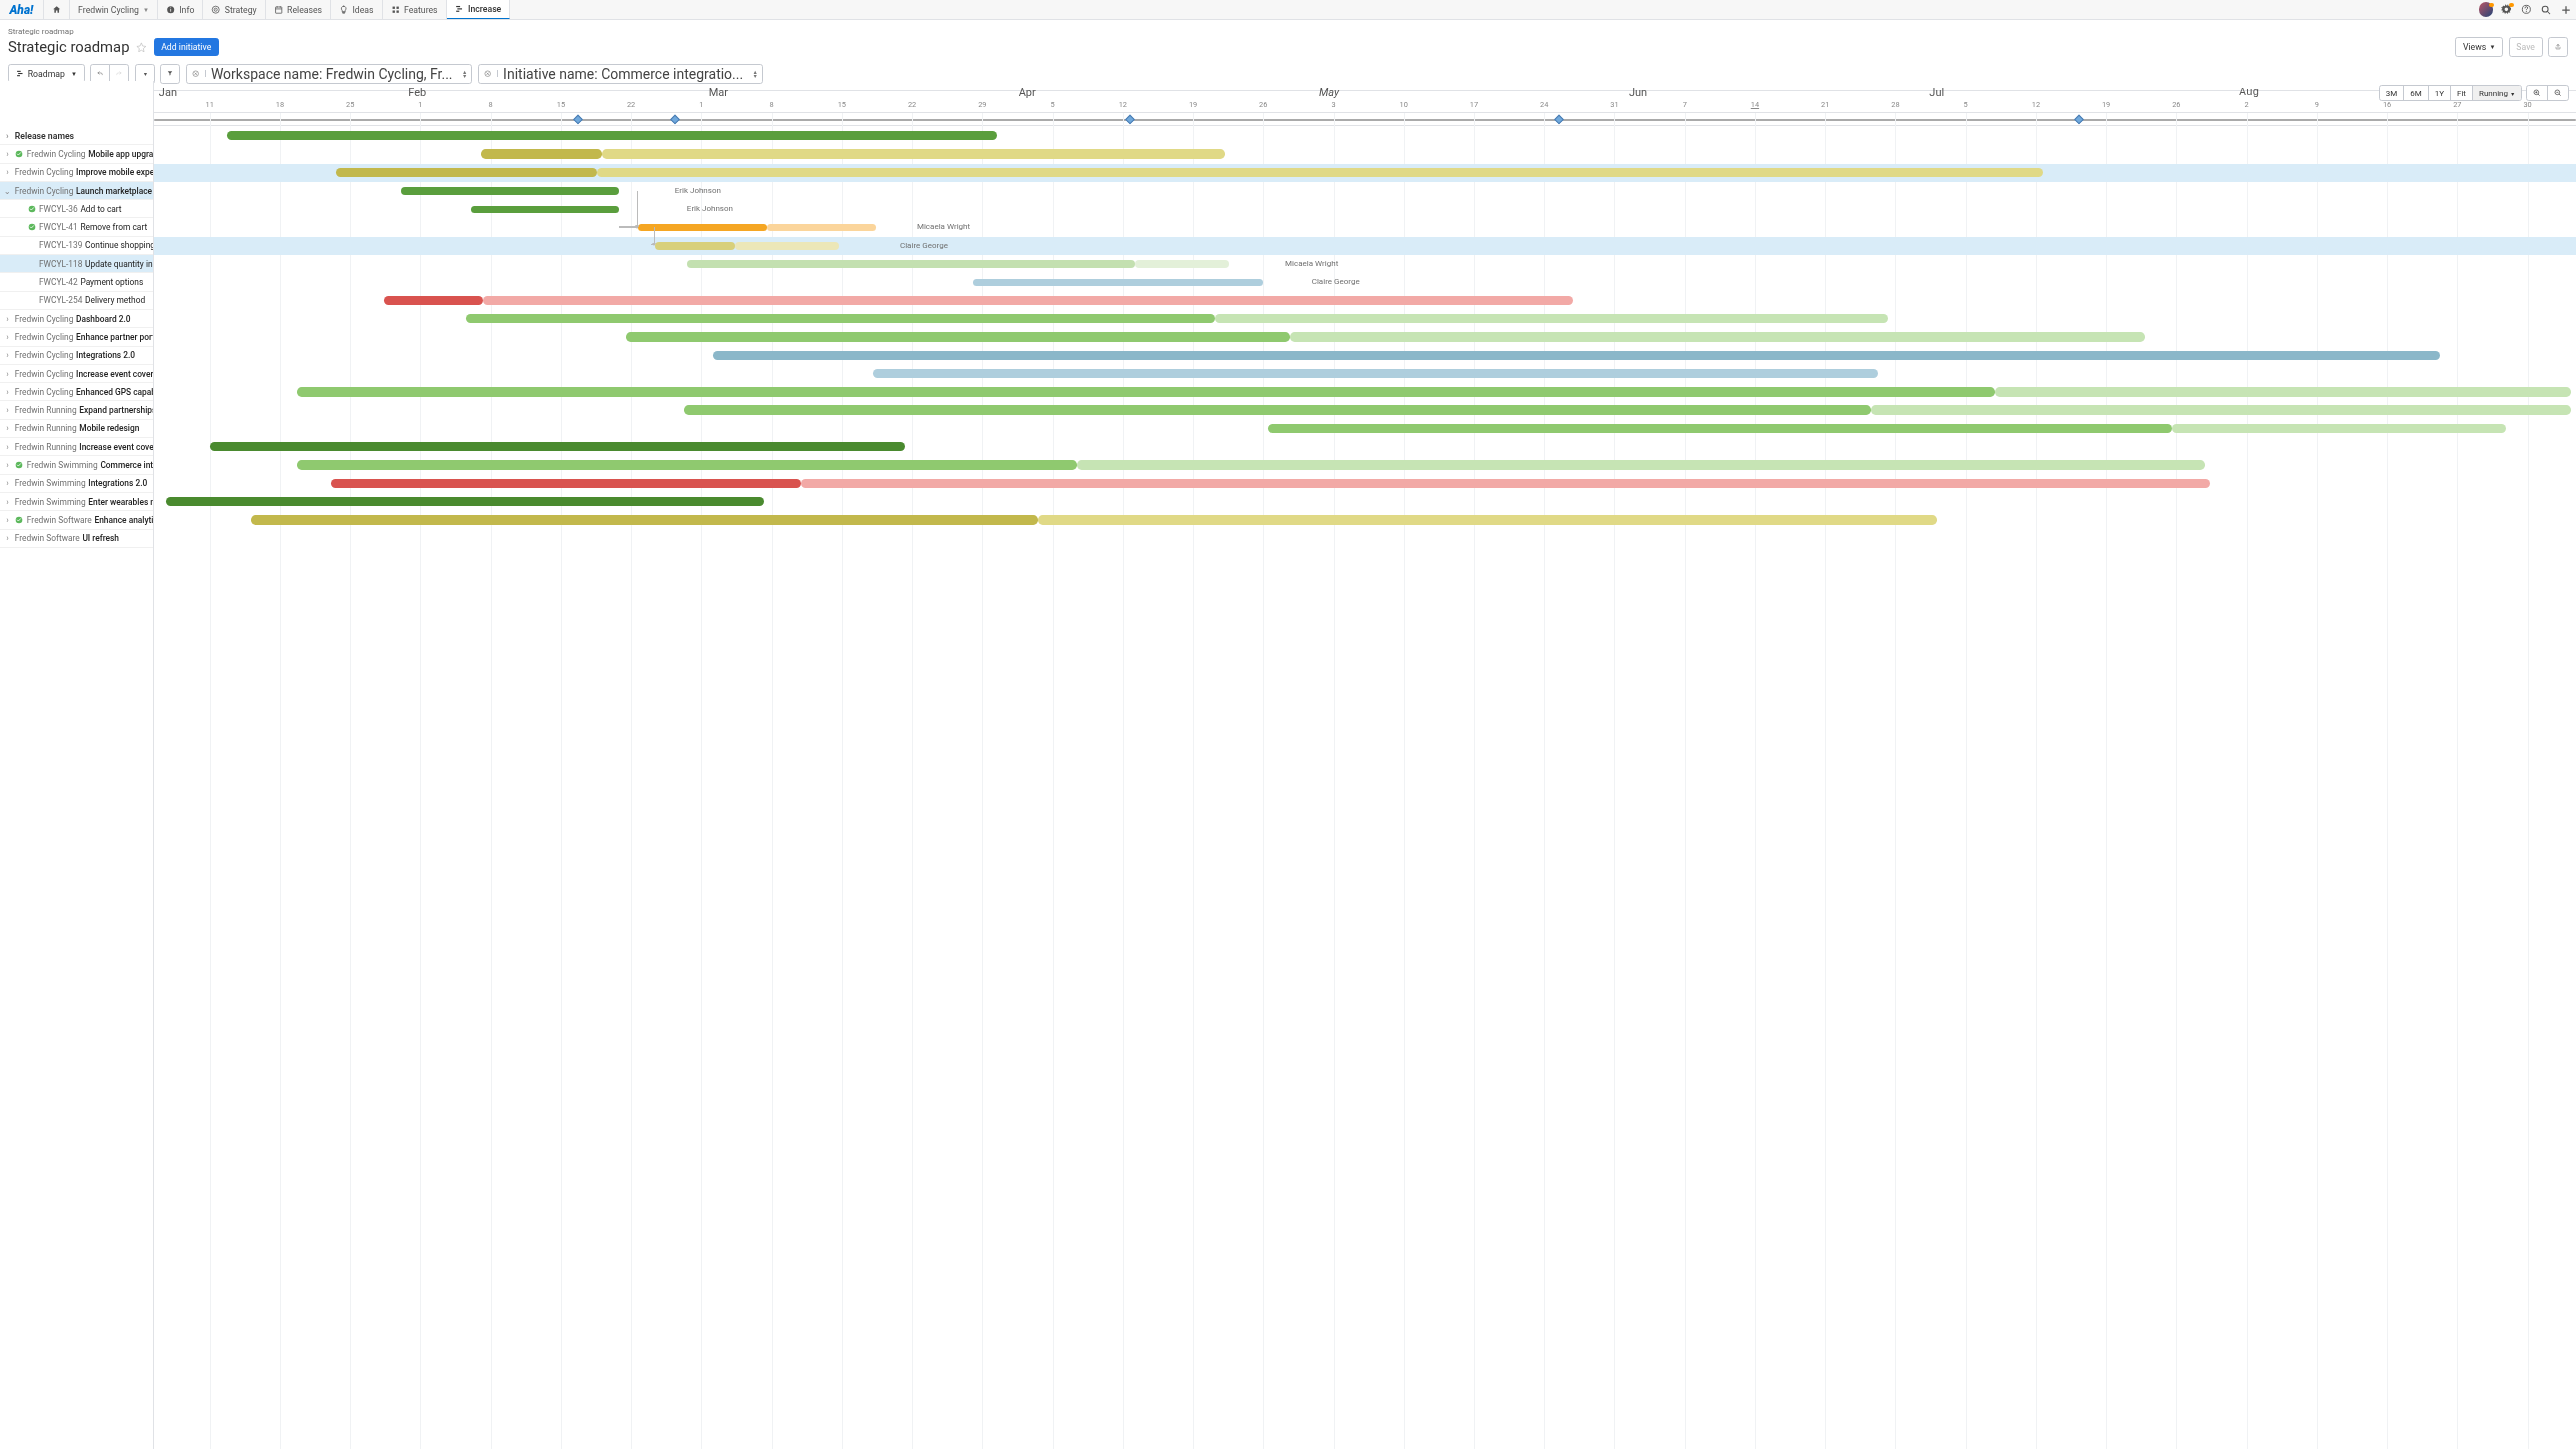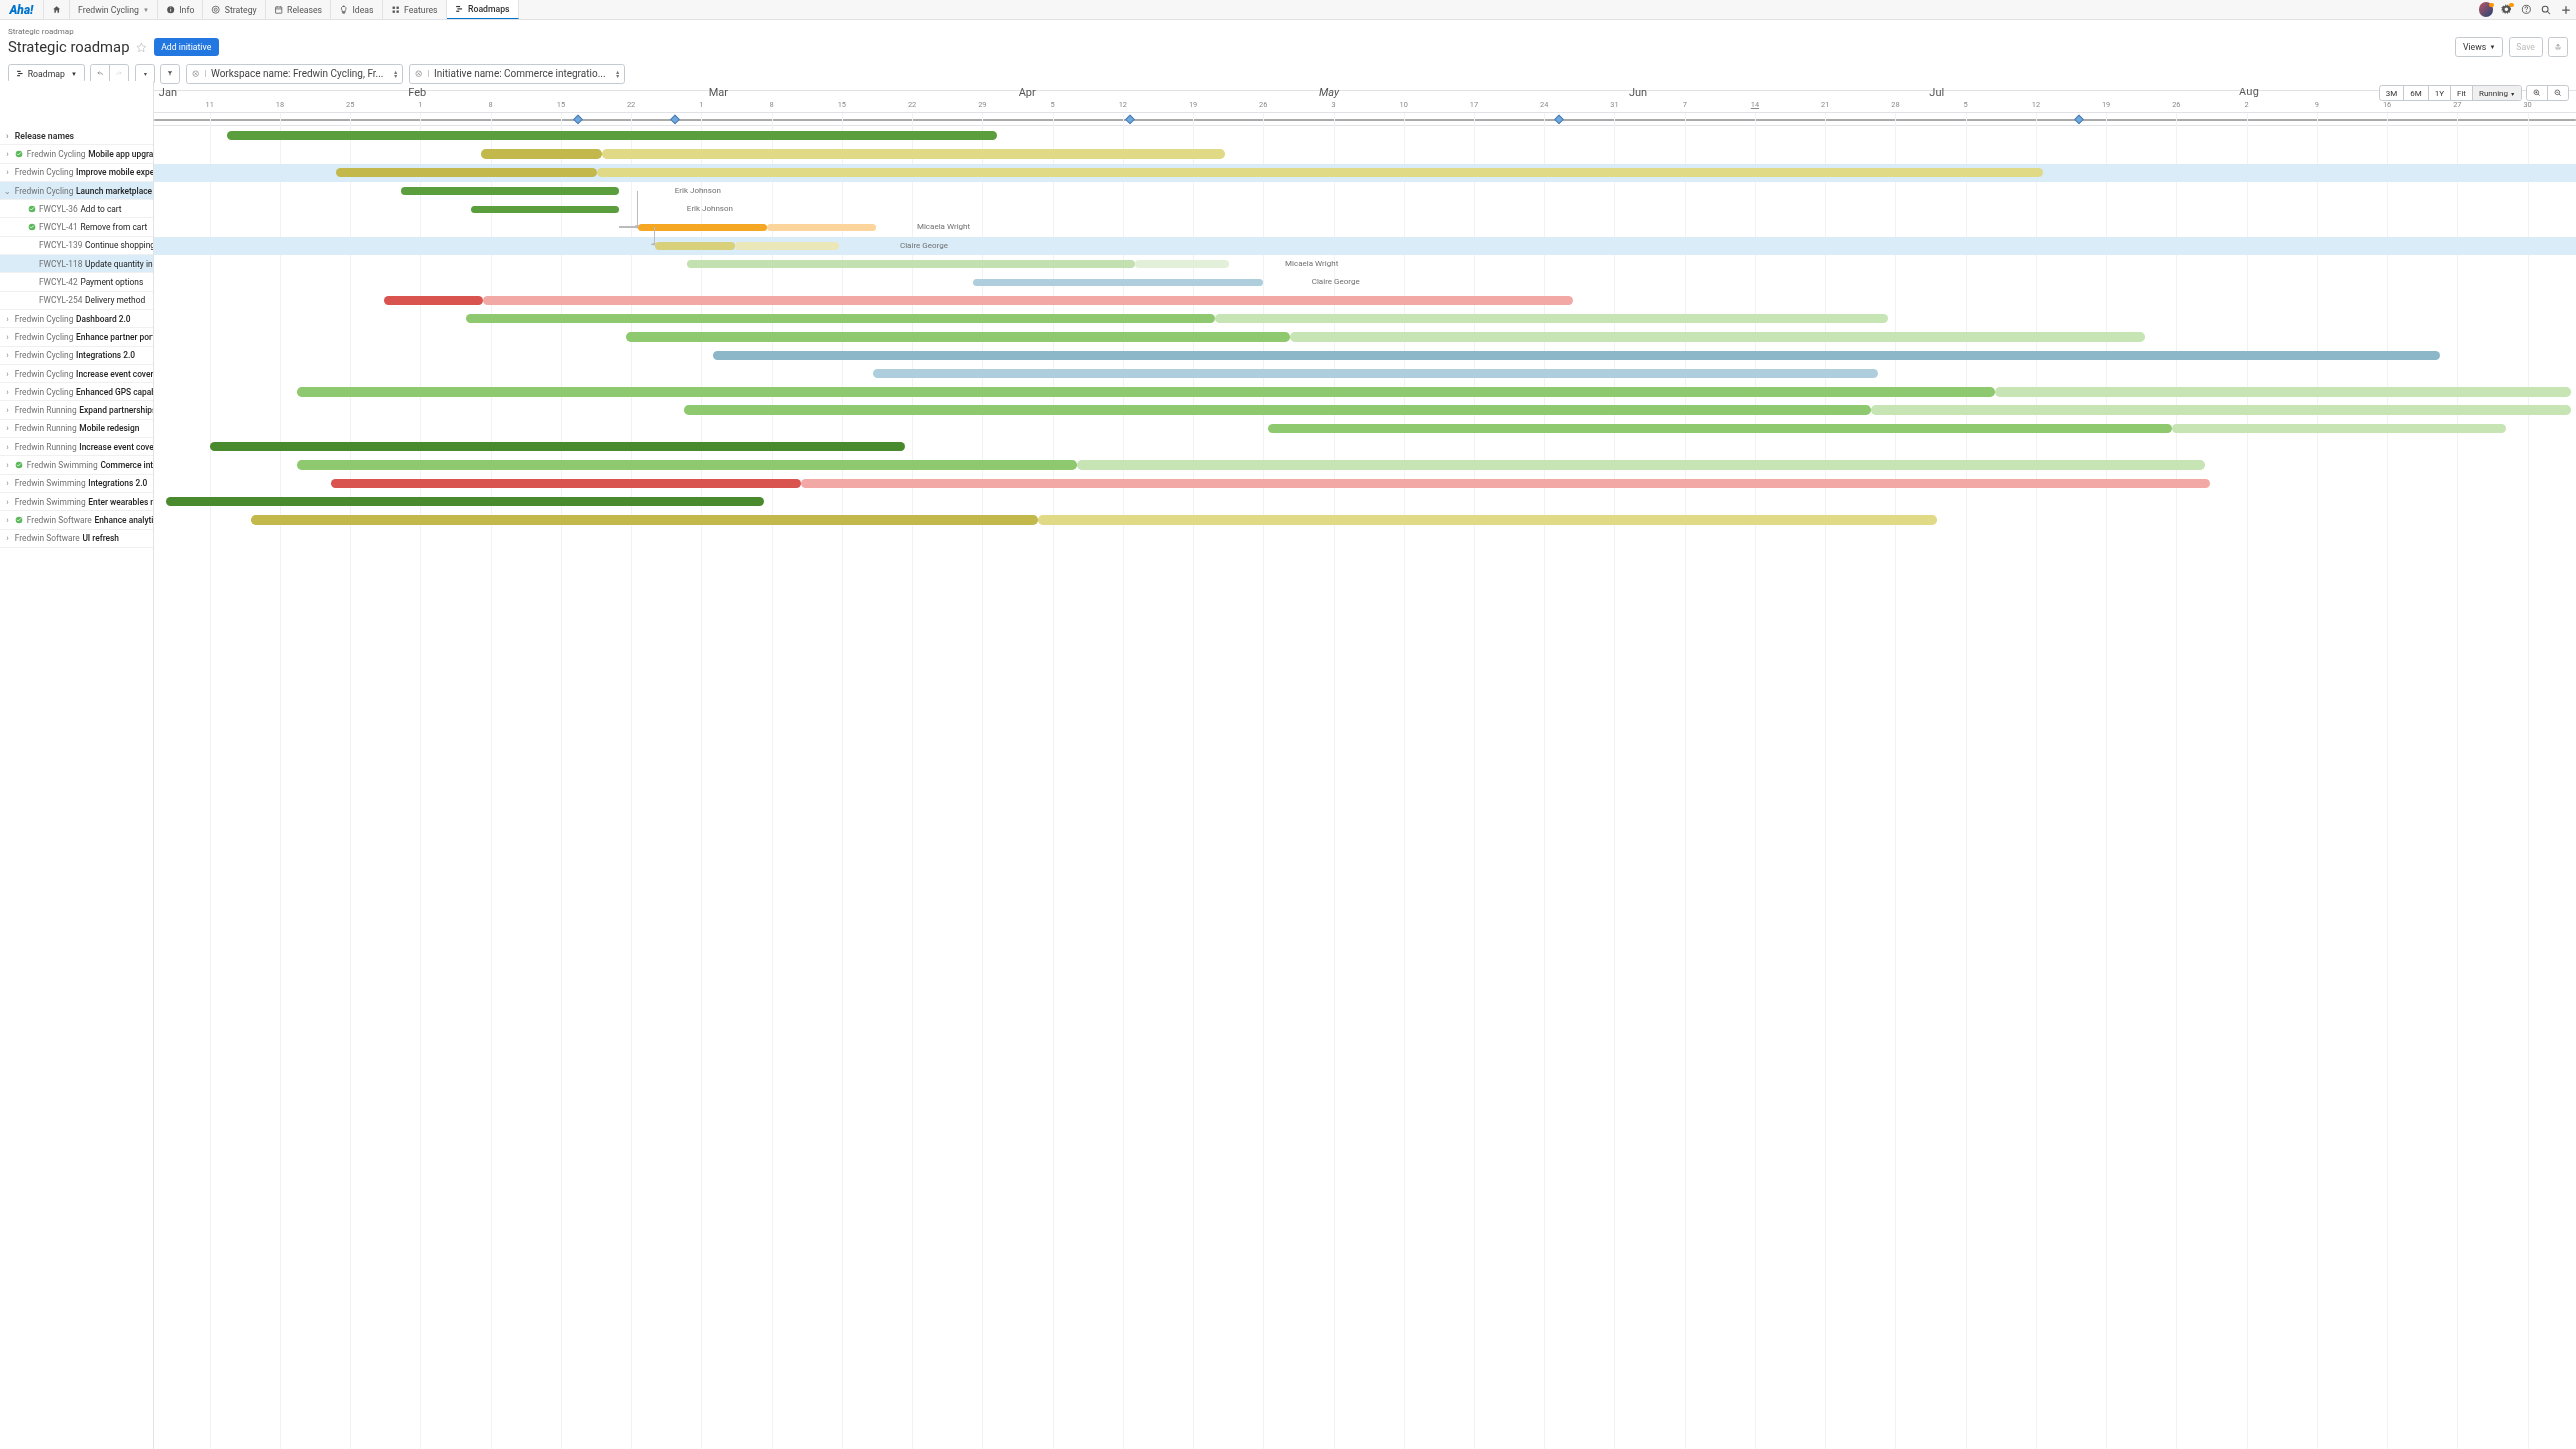--- a/index.html
+++ b/index.html
@@ -40,21 +40,21 @@
 .btn{border:0.7px solid var(--border-dark);background:#fff;border-radius:2.7px;padding:3.4px 6.7px;font-size:8.7px;cursor:pointer;color:#333;display:inline-flex;align-items:center;gap:3.4px}
 .btn.primary{background:var(--blue-btn);border-color:var(--blue-btn);color:#fff}
 .btn.disabled{color:#bbb}
 .title-right{margin-left:auto;display:flex;gap:5.4px}
 
 
 .toolbar{display:flex;align-items:center;gap:5.4px;padding:6.7px 8px;border-bottom:0.7px solid var(--border)}
 .iconbtn{border:0.7px solid var(--border-dark);background:#fff;border-radius:2.7px;width:20px;height:20px;display:flex;align-items:center;justify-content:center;cursor:pointer;color:#555}
 .filterchip{border:0.7px solid var(--border-dark);border-radius:2.7px;height:20px;display:flex;align-items:center;background:#fff;overflow:hidden}
 .filterchip .x{width:19px;display:flex;align-items:center;justify-content:center;border-right:0.7px solid var(--border-dark);color:#777;cursor:pointer}
-.filterchip .lbl{padding:0 5.4px;color:#444;font-size:10px;white-space:nowrap}
+.filterchip .lbl{padding:0 5.4px;color:#444;font-size:14px;white-space:nowrap}
 .filterchip .arr{width:13.4px;display:flex;flex-direction:column;align-items:center;justify-content:center;cursor:pointer;color:#777;font-size:5.4px;line-height:4px}
 
 
 .body{position:absolute;top:81px;bottom:0;left:0;right:0;display:flex}
 .side{width:154px;flex:none;border-right:0.7px solid var(--border);overflow:hidden;background:#fff;position:relative}
 .chart{flex:1;position:relative;overflow:hidden}
 
 
 .side-spacer{height:46px}
 .srow{height:18.3px;display:flex;align-items:center;padding:0 5.4px 0 2.7px;border-bottom:0.7px solid #f0f0f0;font-size:8.4px;cursor:pointer;gap:2.7px;white-space:nowrap;overflow:hidden}
@@ -144,21 +144,21 @@
           <rect x="4" y="14" width="6" height="6" fill="currentColor"></rect>
           <rect x="14" y="14" width="6" height="6" fill="currentColor"></rect>
         </svg>
         <span>Features</span>
       </div><div class="nav-item active">
         <svg width="9.4" height="9.4" viewBox="0 0 24 24">
           <rect x="3" y="5" width="10" height="3" fill="currentColor"></rect>
           <rect x="6" y="11" width="12" height="3" fill="currentColor"></rect>
           <rect x="3" y="17" width="8" height="3" fill="currentColor"></rect>
         </svg>
-        <span>Roadmaps</span>
+        <span>Increase</span>
       </div></div>
   <div class="nav-spacer"></div>
   <div class="nav-icon">
       <div class="avatar"></div>
       <div class="dot"></div>
     </div>
   <div class="nav-icon">
       <svg width="10.7" height="10.7" viewBox="0 0 24 24" fill="currentColor">
         <path d="M12 8a4 4 0 100 8 4 4 0 000-8zm9 4l2 .5-.4 2-2-.2a9 9 0 01-1 2.4l1.3 1.6-1.4 1.4-1.6-1.3a9 9 0 01-2.4 1l.2 2-2 .4-.5-2a9 9 0 01-2.6 0l-.5 2-2-.4.2-2a9 9 0 01-2.4-1l-1.6 1.3-1.4-1.4 1.3-1.6a9 9 0 01-1-2.4l-2 .2-.4-2 2-.5a9 9 0 010-2.6l-2-.5.4-2 2 .2a9 9 0 011-2.4L3.9 4.9l1.4-1.4 1.6 1.3a9 9 0 012.4-1l-.2-2 2-.4.5 2a9 9 0 012.6 0l.5-2 2 .4-.2 2a9 9 0 012.4 1l1.6-1.3 1.4 1.4-1.3 1.6a9 9 0 011 2.4l2-.2.4 2-2 .5a9 9 0 010 2.6z"></path>
       </svg>

